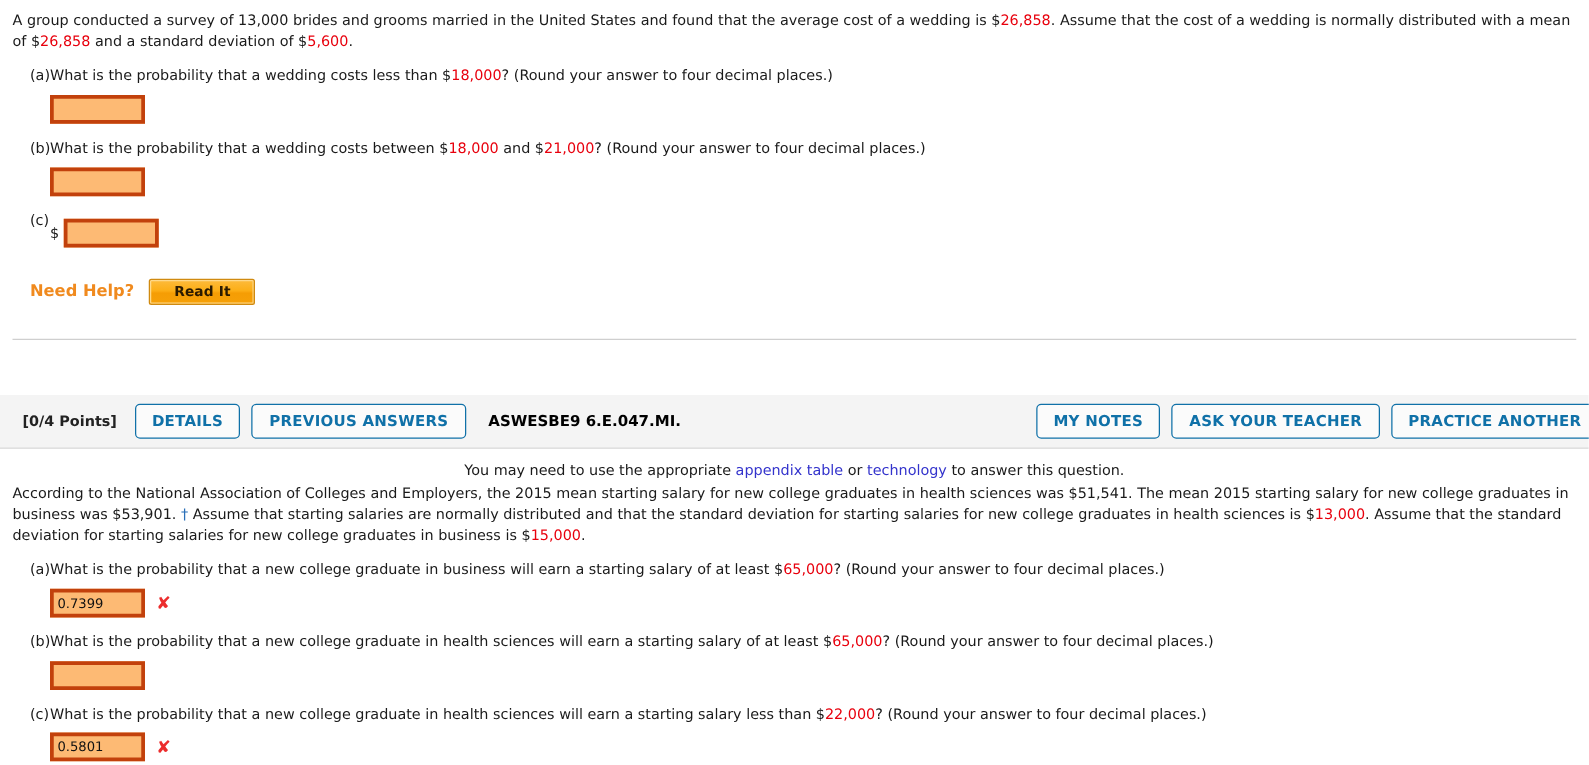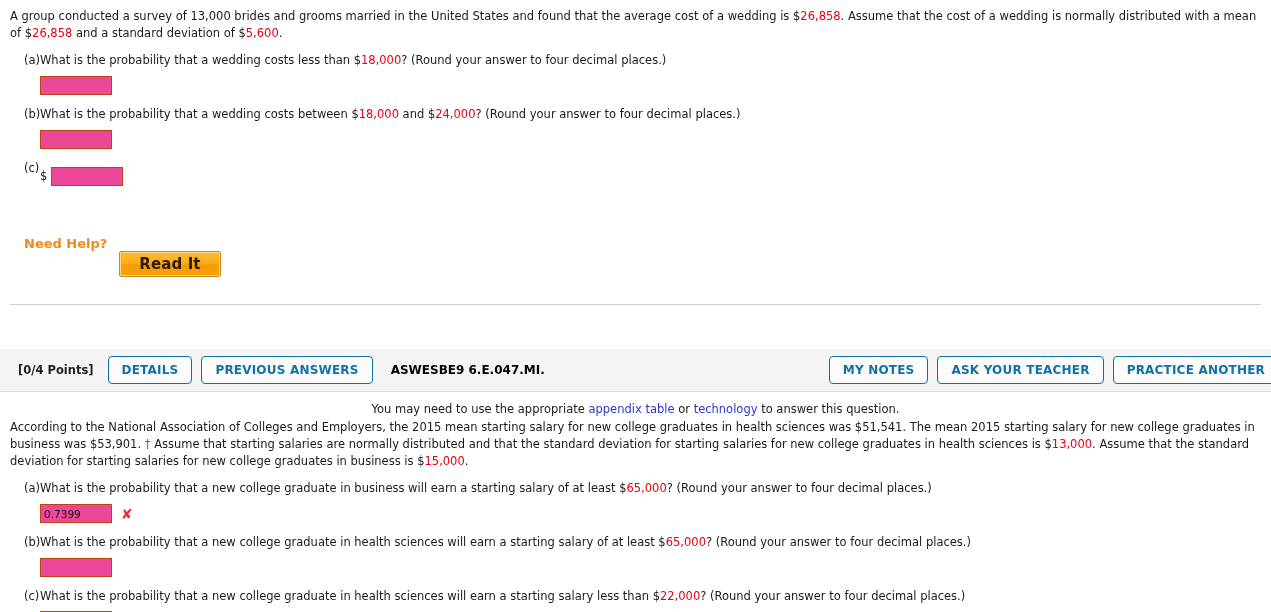--- a/index.html
+++ b/index.html
@@ -52,22 +52,22 @@
   .dollar-sign {
     margin-right: 4px;
     font-size: 11.5px;
   }
   input.ans {
     width: 64px;
     height: 15px;
     font-family: "DejaVu Sans", "Liberation Sans", sans-serif;
     font-size: 10.5px;
     color: #111;
-    border: 1px solid #c2410c;
-    background: #ec4899;
+    border: 3px solid #c2410c;
+    background: #fdba74;
     padding: 1px 3px;
     box-sizing: content-box;
     outline: none;
   }
   .xmark {
     color: #ec2d2d;
     font-size: 14px;
     font-weight: bold;
     margin-left: 9px;
     line-height: 1;
@@ -81,31 +81,30 @@
     margin: 25px 0 0 14px;
   }
   .need-help-label {
     color: #f08a1e;
     font-weight: bold;
     font-size: 13px;
     margin-right: 12px;
   }
   .read-it-btn {
     display: inline-block;
-    font-size: 15px;
+    font-size: 11px;
     font-weight: bold;
     color: #2b1a00;
     padding: 3px 19px 3px 19px;
     border: 1px solid #d08a10;
     border-radius: 2px;
     background: linear-gradient(to bottom, #fdbb3c 0%, #fcae16 45%, #f59d04 55%, #f6a008 100%);
     box-shadow: inset 0 0 0 1px #ffd98a;
     cursor: pointer;
     letter-spacing: 0.1px;
-    margin-top: 40px;
   }
 
   
   .section-divider {
     height: 1px;
     background: #cfcfcf;
     margin-top: 27px;
   }
 
   
@@ -177,21 +176,21 @@
         <div class="part-body">
           <div><span>What is the probability that a wedding costs less than $</span><span class="red">18,000</span><span>? (Round your answer to four decimal places.)</span></div>
           <div class="answer-row">
             <input type="text" class="ans" style="">
           </div>
         </div>
       </div>
       <div class="part-row">
         <div class="part-label">(b)</div>
         <div class="part-body">
-          <div><span>What is the probability that a wedding costs between $</span><span class="red">18,000</span><span> and $</span><span class="red">24,000</span><span>? (Round your answer to four decimal places.)</span></div>
+          <div><span>What is the probability that a wedding costs between $</span><span class="red">18,000</span><span> and $</span><span class="red">21,000</span><span>? (Round your answer to four decimal places.)</span></div>
           <div class="answer-row">
             <input type="text" class="ans" style="">
           </div>
         </div>
       </div>
       <div class="part-row">
         <div class="part-label">(c)</div>
         <div class="part-body">
           <div class="answer-row">
             <span class="dollar-sign">$</span>

